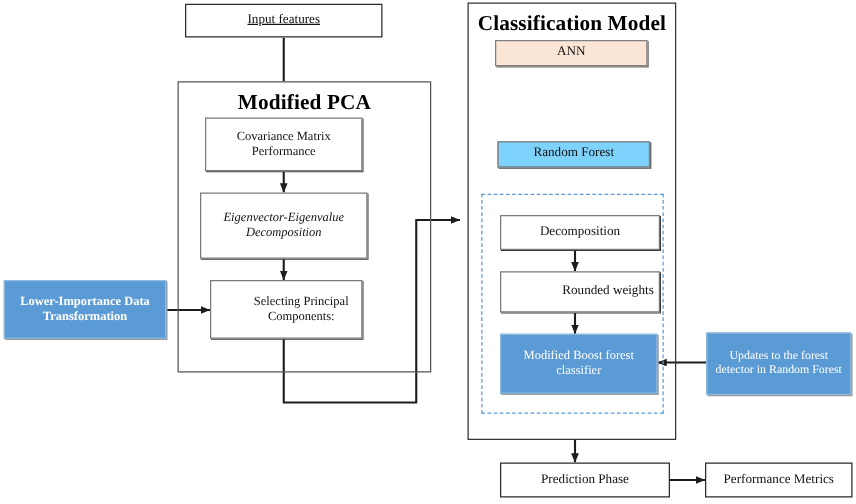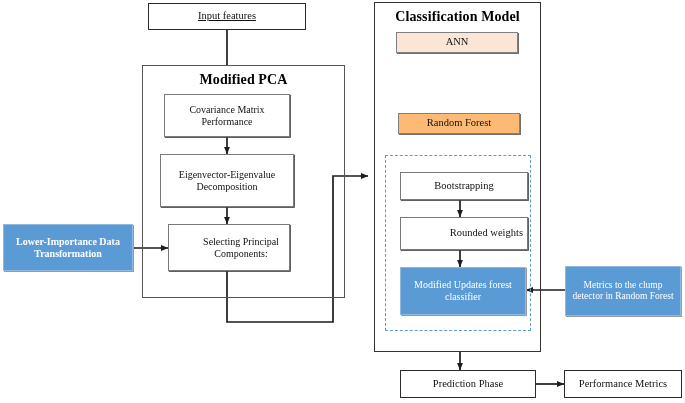--- a/index.html
+++ b/index.html
@@ -46,21 +46,21 @@
   }
   .group {
     background: transparent;
     border: 1.6px solid #555555;
     align-items: flex-start;
     justify-content: center;
     z-index: 1;
   }
   .group > .grp-title {
     font-weight: bold;
-    font-size: 14px;
+    font-size: 17px;
     margin-top: 6px;
     letter-spacing: 0.1px;
   }
   .dashbox {
     border: 1.6px dashed #5b9bd5;
     background: transparent;
     z-index: 1;
   }
   .blue {
     background: #5b9bd5;
@@ -75,21 +75,21 @@
     box-shadow: 1px 1px 0 #6f6f6f;
   }
   .gray {
     background: #eeeeee;
     border: 1.5px solid #808080;
     color: #111111;
     box-shadow: 1px 1px 0 #6f6f6f;
     margin-top: 40px;
   }
   .cream {
-    background: #fdba74;
+    background: #7dd3fc;
     border: 1.5px solid #808080;
     color: #111111;
     box-shadow: 1px 1px 0 #6f6f6f;
     text-align: right;
   }
   .t11 { font-size: 10.5px; }
   .t10 { font-size: 10px; }
   .t9  { font-size: 9.5px; }
   .lbl { display: block; padding: 0 4px; }
 </style>
@@ -123,21 +123,21 @@
   </div>
 
   <div class="node group" style="left:142px; top:65px; width:203px; height:233px;">
     <span class="grp-title">Modified PCA</span>
   </div>
 
   <div class="node grayline t10" style="left:164px; top:94px; width:126px; height:43px;">
     <span class="lbl">Covariance Matrix Performance</span>
   </div>
 
-  <div class="node grayline t10" style="left:160px; top:154px; width:134px; height:53px;">
+  <div class="node grayline t10" style="left:160px; top:154px; width:134px; height:53px;font-style:italic;">
     <span class="lbl">Eigenvector-Eigenvalue Decomposition</span>
   </div>
 
   <div class="node grayline t10" style="left:168px; top:224px; width:122px; height:47px;padding-left:24px;">
     <span class="lbl">Selecting Principal Components:</span>
   </div>
 
   <div class="node blue t10" style="left:3px; top:224px; width:130px; height:47px;font-weight:bold;">
     <span class="lbl">Lower-Importance  Data Transformation</span>
   </div>
@@ -154,33 +154,33 @@
     <span class="lbl">XG Boost</span>
   </div>
 
   <div class="node cream t11" style="left:398px; top:113px; width:122px; height:21px;">
     <span class="lbl">Random Forest</span>
   </div>
 
   <div class="node dashbox" style="left:385px; top:155px; width:146px; height:176px;"></div>
 
   <div class="node grayline t11" style="left:400px; top:172px; width:128px; height:28px;">
-    <span class="lbl">Bootstrapping</span>
+    <span class="lbl">Decomposition</span>
   </div>
 
   <div class="node grayline t11" style="left:400px; top:217px; width:128px; height:33px;justify-content:flex-end;">
     <span class="lbl">Rounded weights</span>
   </div>
 
   <div class="node blue t10" style="left:400px; top:267px; width:126px; height:48px;">
-    <span class="lbl">Modified Updates forest classifier</span>
+    <span class="lbl">Modified Boost forest classifier</span>
   </div>
 
   <div class="node blue t9" style="left:565px; top:266px; width:116px; height:50px;">
-    <span class="lbl">Metrics to the clump detector in Random Forest</span>
+    <span class="lbl">Updates to the forest detector in Random Forest</span>
   </div>
 
   <div class="node plain t11" style="left:400px; top:370px; width:136px; height:28px;">
     <span class="lbl">Prediction Phase</span>
   </div>
 
   <div class="node plain t11" style="left:564px; top:370px; width:118px; height:28px;">
     <span class="lbl">Performance Metrics</span>
   </div>
 

